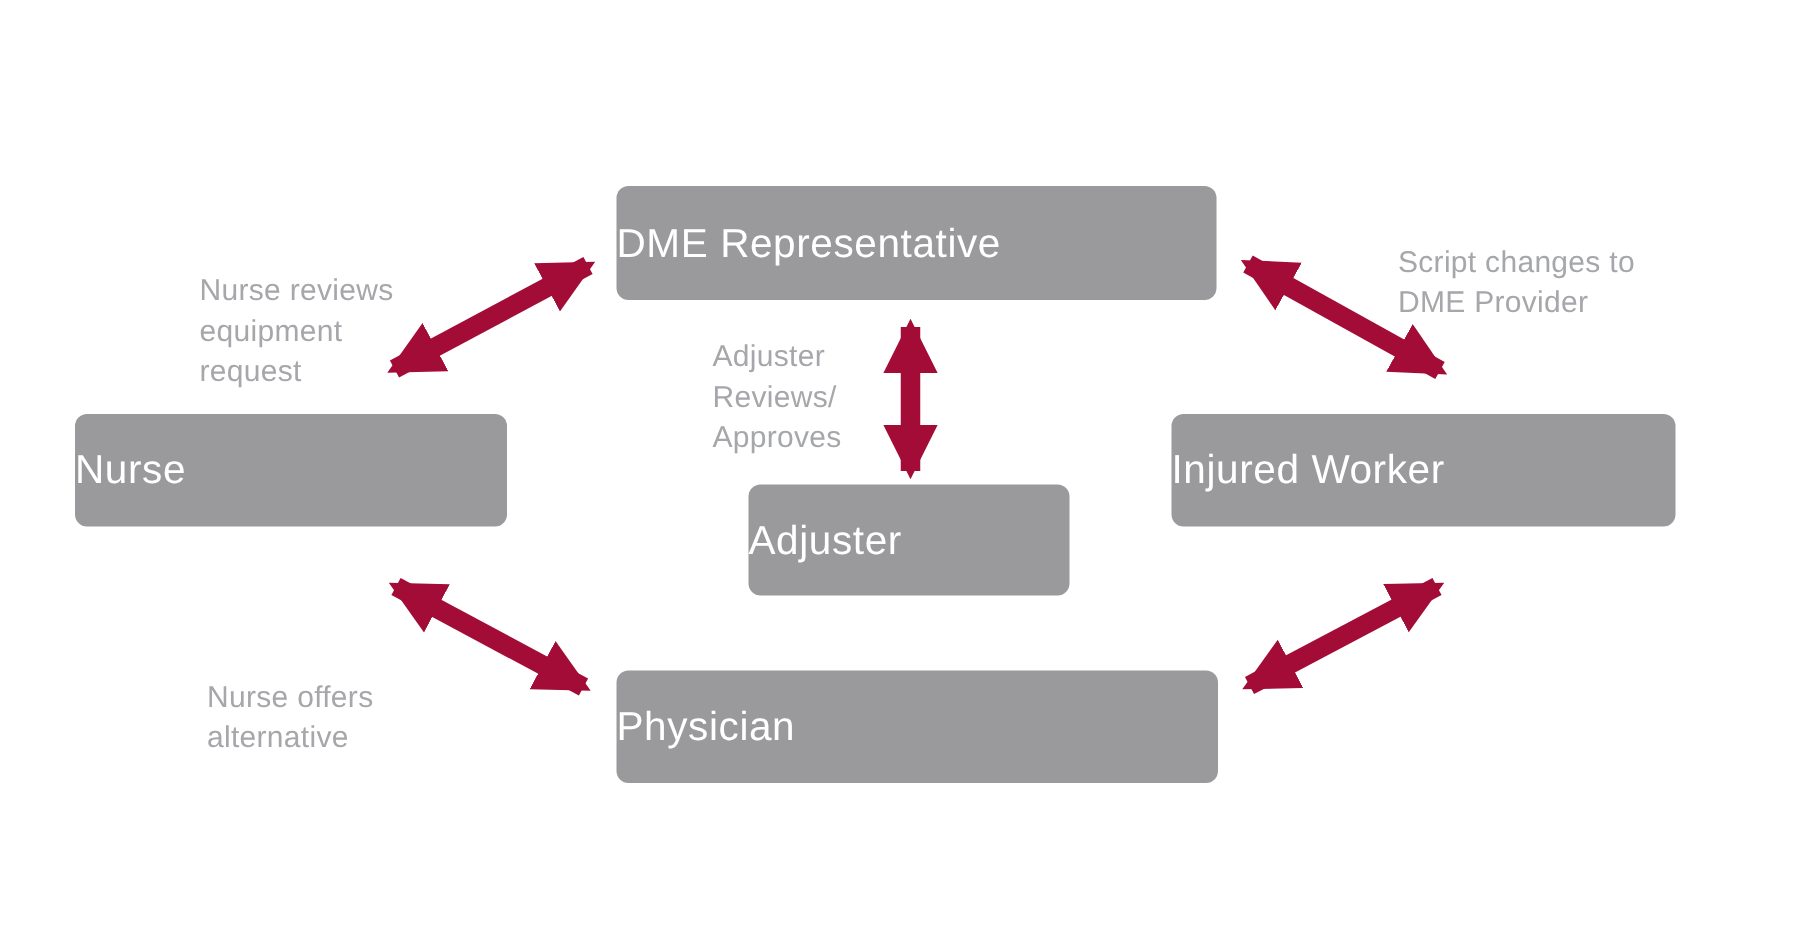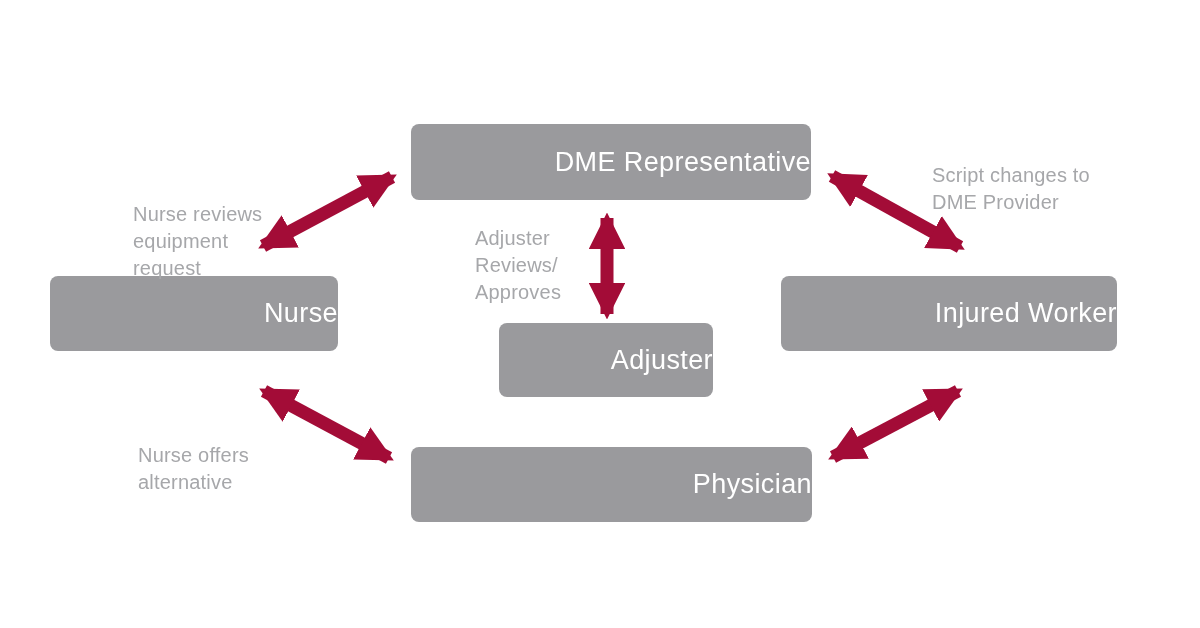--- a/index.html
+++ b/index.html
@@ -29,21 +29,21 @@
   }
   .arrowhead-path {
     fill: var(--arrow, #A30C37);
   }
   .node {
     position: absolute;
     background: var(--box-fill, #9A9A9D);
     border-radius: 8px;
     display: flex;
     align-items: center;
-    justify-content: flex-end;
+    justify-content: flex-start;
   }
   .node span {
     color: var(--box-text, #ffffff);
     font-size: 27px;
     font-weight: 400;
     letter-spacing: 0.4px;
     white-space: nowrap;
   }
   .note {
     position: absolute;
@@ -54,24 +54,24 @@
     white-space: pre-line;
     letter-spacing: 0.2px;
   }
   
   #node-dme       { left: 411px; top: 124px; width: 400px; height: 76px; }
   #node-nurse     { left:  50px; top: 276px; width: 288px; height: 75px; }
   #node-adjuster  { left: 499px; top: 323px; width: 214px; height: 74px; }
   #node-injured   { left: 781px; top: 276px; width: 336px; height: 75px; }
   #node-physician { left: 411px; top: 413px; width: 401px; height: 75px; margin-top: 34px; }
   
-  #note-nurse-reviews      { left: 133px; top: 181px; margin-top: 20px; }
+  #note-nurse-reviews      { left: 133px; top: 181px; }
   #note-adjuster-reviews   { left: 475px; top: 225px; }
   #note-script-provided    { left: 932px; top: 162px; }
-  #note-nurse-offers       { left: 138px; top: 442px; }
+  #note-nurse-offers       { left: 138px; top: 452px; }
   #note-physician-approves { left: 938px; top: 438px; }
 </style>
 </head>
 <body>
 
 <div class="canvas">
 
   <svg class="arrows" viewBox="0 0 1200 628" aria-hidden="true">
     <defs>
       <marker id="ah" viewBox="0 0 10 10" refX="8.5" refY="5" markerWidth="2.8" markerHeight="2.8" orient="auto-start-reverse">

